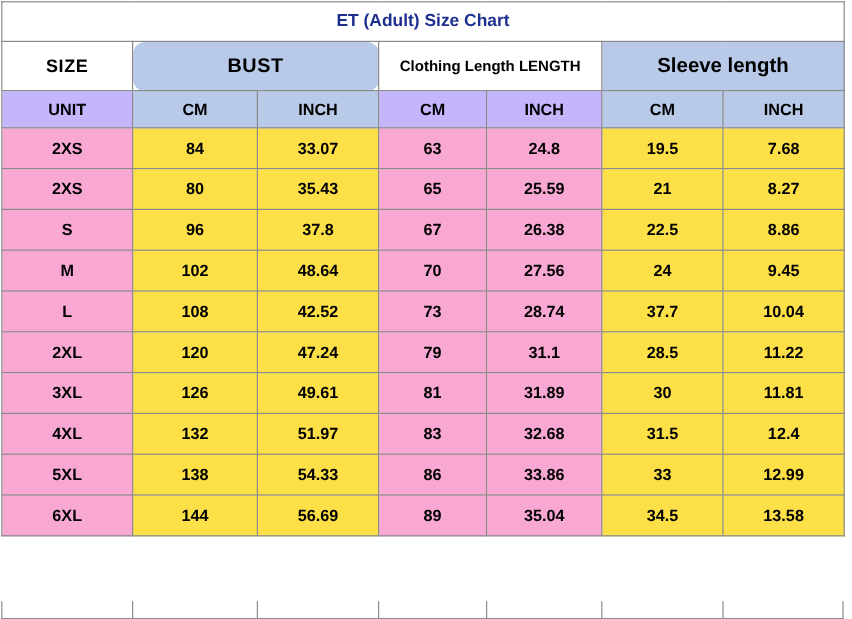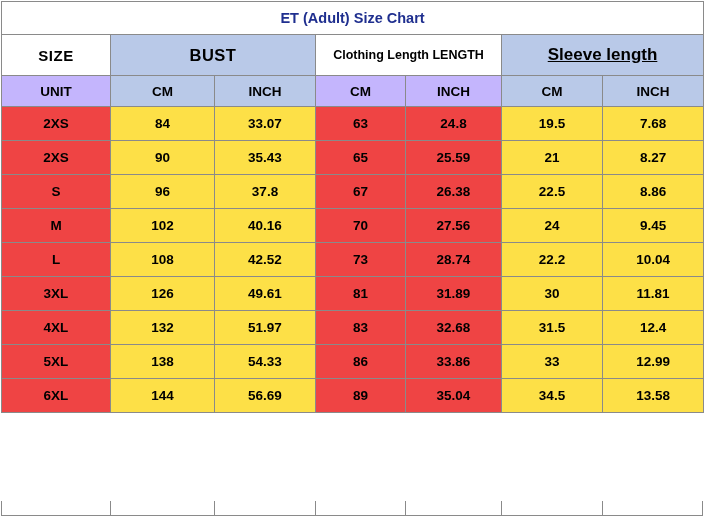--- a/index.html
+++ b/index.html
@@ -60,48 +60,48 @@
   td.g-size {
     background: #ffffff;
     font-size: 15px;
     letter-spacing: .5px;
   }
   td.g-bust {
     background: #b9c9e8;
     color: #1f2f8f;
     font-size: 16.5px;
     letter-spacing: .5px;
+    border-radius: 10px;
   }
   td.g-len {
     background: #ffffff;
     color: #000000;
     font-size: 12.5px;
   }
   td.g-sleeve {
     background: #b9c9e8;
     color: #13236e;
     font-size: 17px;
-    text-decoration: underline;
   }
   tr.unit-row td {
     height: 30px;
     font-size: 13.5px;
   }
   td.u-gray {
     background: #c4b5fd;
   }
   td.u-blue {
     background: #b9c9e8;
   }
   tr.data-row td {
     height: 33px;
     font-size: 13.5px;
   }
   td.d-white {
-    background: #ef4444;
+    background: #f9a8d4;
   }
   td.d-blue {
     background: #fde047;
   }
   .bottom-strip {
     position: absolute;
     left: 1px;
     top: 500px;
     width: 702px;
     height: 15px;
@@ -156,53 +156,62 @@
         <td class="d-white">2XS</td>
         <td class="d-blue">84</td>
         <td class="d-blue">33.07</td>
         <td class="d-white">63</td>
         <td class="d-white">24.8</td>
         <td class="d-blue">19.5</td>
         <td class="d-blue">7.68</td>
       </tr>
       <tr class="data-row">
         <td class="d-white">2XS</td>
-        <td class="d-blue">90</td>
+        <td class="d-blue">80</td>
         <td class="d-blue">35.43</td>
         <td class="d-white">65</td>
         <td class="d-white">25.59</td>
         <td class="d-blue">21</td>
         <td class="d-blue">8.27</td>
       </tr>
       <tr class="data-row">
         <td class="d-white">S</td>
         <td class="d-blue">96</td>
         <td class="d-blue">37.8</td>
         <td class="d-white">67</td>
         <td class="d-white">26.38</td>
         <td class="d-blue">22.5</td>
         <td class="d-blue">8.86</td>
       </tr>
       <tr class="data-row">
         <td class="d-white">M</td>
         <td class="d-blue">102</td>
-        <td class="d-blue">40.16</td>
+        <td class="d-blue">48.64</td>
         <td class="d-white">70</td>
         <td class="d-white">27.56</td>
         <td class="d-blue">24</td>
         <td class="d-blue">9.45</td>
       </tr>
       <tr class="data-row">
         <td class="d-white">L</td>
         <td class="d-blue">108</td>
         <td class="d-blue">42.52</td>
         <td class="d-white">73</td>
         <td class="d-white">28.74</td>
-        <td class="d-blue">22.2</td>
+        <td class="d-blue">37.7</td>
         <td class="d-blue">10.04</td>
+      </tr>
+      <tr class="data-row">
+        <td class="d-white">2XL</td>
+        <td class="d-blue">120</td>
+        <td class="d-blue">47.24</td>
+        <td class="d-white">79</td>
+        <td class="d-white">31.1</td>
+        <td class="d-blue">28.5</td>
+        <td class="d-blue">11.22</td>
       </tr>
       <tr class="data-row">
         <td class="d-white">3XL</td>
         <td class="d-blue">126</td>
         <td class="d-blue">49.61</td>
         <td class="d-white">81</td>
         <td class="d-white">31.89</td>
         <td class="d-blue">30</td>
         <td class="d-blue">11.81</td>
       </tr>

